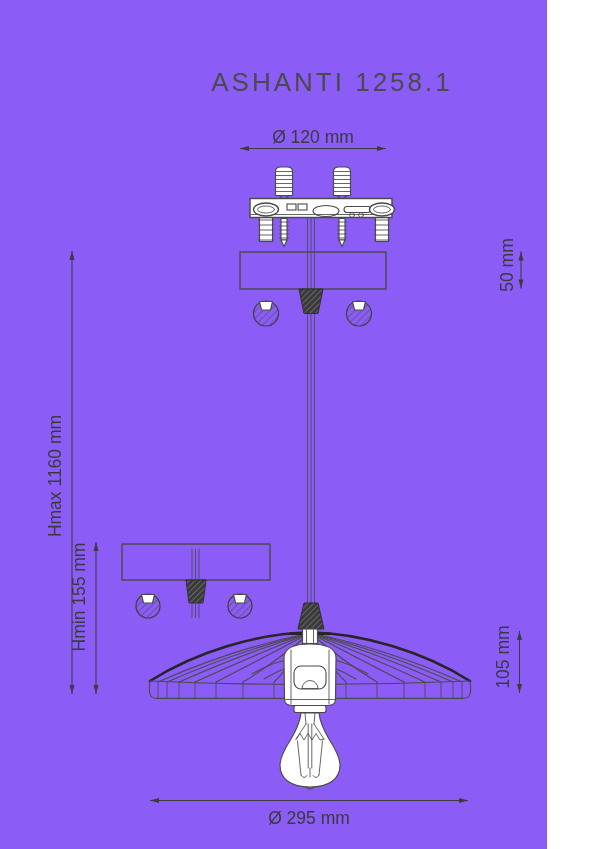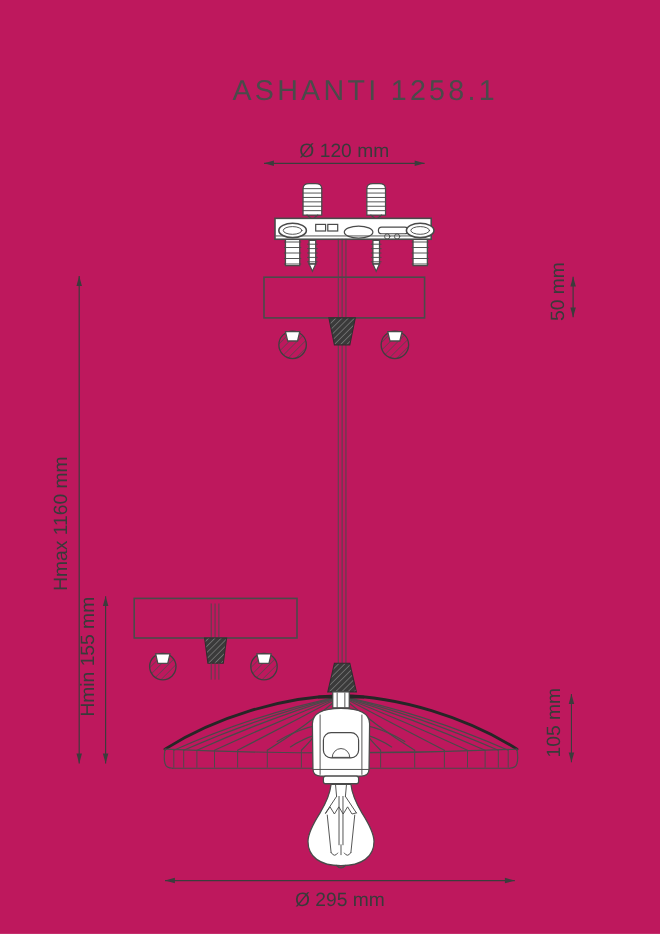--- a/index.html
+++ b/index.html
@@ -1,16 +1,16 @@
 <!DOCTYPE html>
 <html><head>
 <meta charset="utf-8">
 <style>
   html,body{margin:0;padding:0;background:#ffffff;}
-  .page{position:relative;width:600px;height:849px;background:#be185d;overflow:hidden;
+  .page{position:relative;width:547px;height:849px;background:#8b5cf6;overflow:hidden;
         font-family:"Liberation Sans", sans-serif;}
   svg{display:block;}
   
   .ln{fill:none;stroke:#4a4a4a;stroke-width:1.1;stroke-linecap:round;}
   .lt{fill:none;stroke:#4a4a4a;stroke-width:.85;stroke-linecap:round;}
   .th{fill:none;stroke:#262626;stroke-width:2.6;stroke-linecap:round;}
   .wf{fill:#ffffff;stroke:#4a4a4a;stroke-width:1.15;}
   .wf14{fill:#ffffff;stroke:#4a4a4a;stroke-width:1.45;}
   .nf{fill:none;stroke:#4a4a4a;stroke-width:1.45;}
   .dim{fill:none;stroke:#3c3c3c;stroke-width:1.05;}

